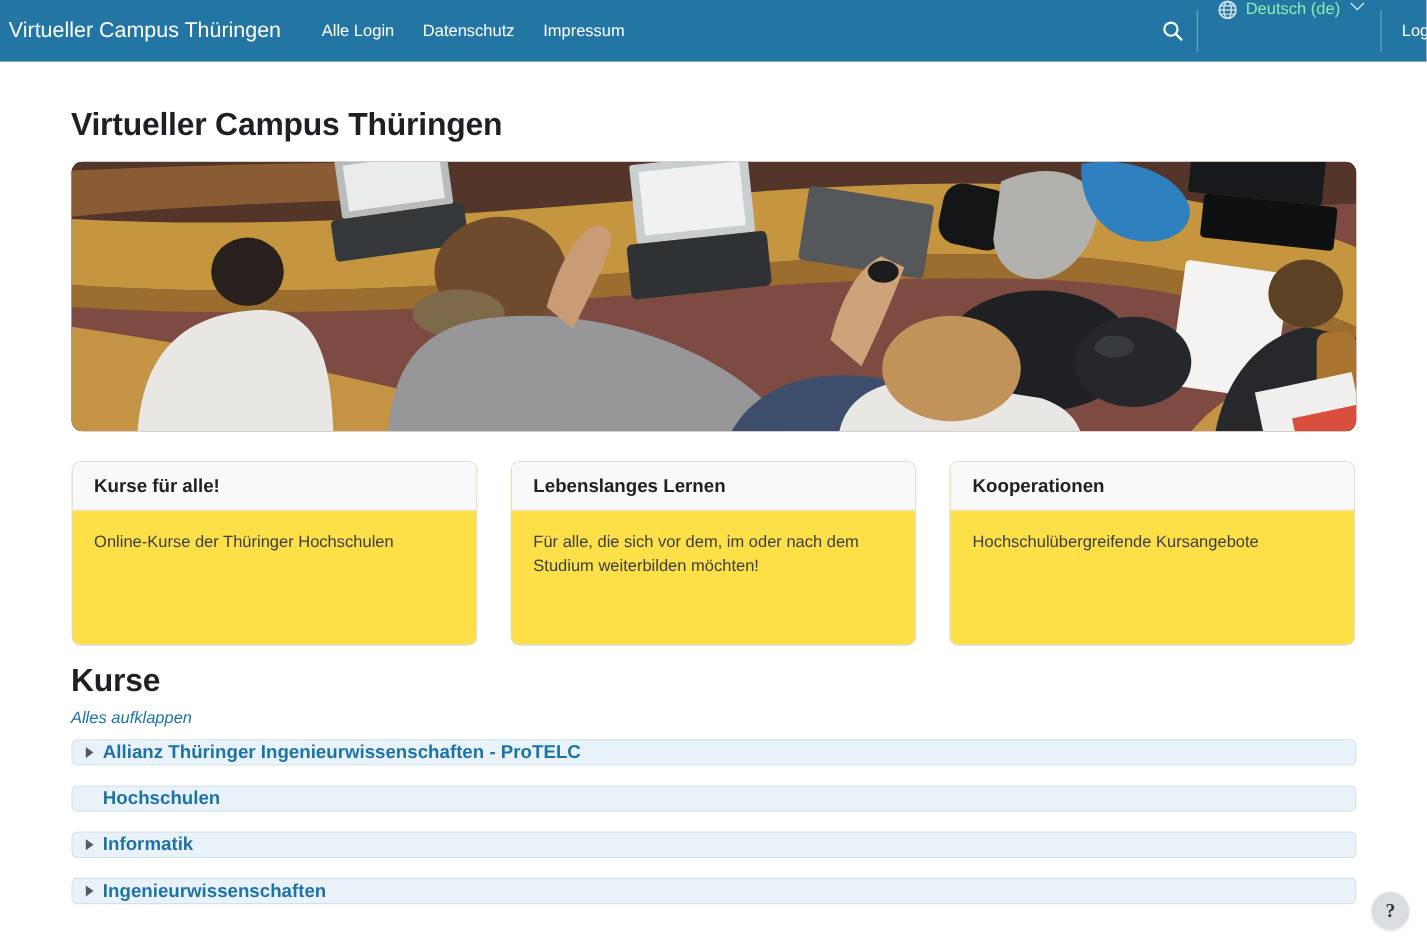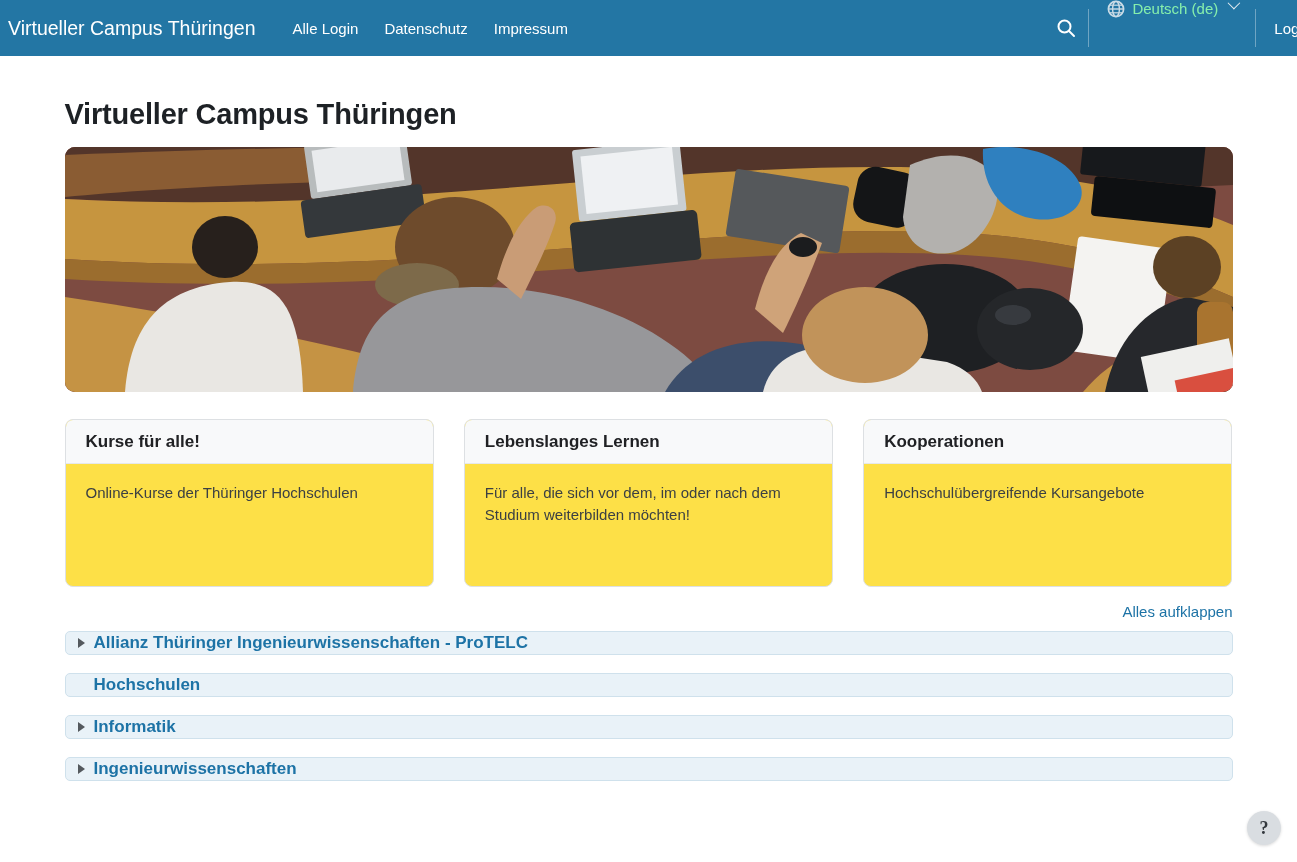--- a/index.html
+++ b/index.html
@@ -40,21 +40,21 @@
   .hero{height:245px;border-radius:10px;overflow:hidden;margin-bottom:27px;background:#7d4b41;}
   .hero svg{display:block;width:100%;height:100%;}
   
   .cards{display:flex;gap:30px;margin-bottom:16px;}
   .card{flex:1;height:168px;border:1px solid var(--card-border);border-radius:8px;background:#fde047;overflow:hidden;}
   .card-header{background:var(--card-header-bg);border-bottom:1px solid #e6e9eb;padding:12px 20px 11px;
     font-size:17px;font-weight:700;color:#202124;}
   .card-body{padding:18px 20px;font-size:15px;line-height:1.47;color:var(--body-text);}
   
   h2.courses-heading{margin-top:16px;font-size:29px;font-weight:700;color:var(--heading);letter-spacing:-.2px;}
-  .expand-row{text-align:right;margin:8px 0 10px;}
+  .expand-row{text-align:left;margin:8px 0 10px;font-style:italic;}
   .expand-link{font-size:15px;color:var(--link);text-decoration:none;cursor:pointer;}
   .category{height:24px;display:flex;align-items:center;gap:9px;padding:0 12px;margin-bottom:18px;
     background:var(--accordion-bg);border:1px solid var(--accordion-border);border-radius:5px;cursor:pointer;}
   .cat-arrow{width:0;height:0;border-left:7px solid #54595e;border-top:5px solid transparent;
     border-bottom:5px solid transparent;flex:0 0 auto;}
   .cat-label{font-size:17px;font-weight:700;color:var(--link);text-decoration:none;cursor:pointer;}
   
   .help-btn{position:fixed;right:16px;bottom:17px;width:34px;height:34px;border-radius:50%;
     background:var(--help-bg);border:none;color:#33383d;font-size:18px;font-weight:700;
     font-family:"Liberation Serif","DejaVu Serif",serif;display:flex;align-items:center;justify-content:center;
@@ -171,20 +171,21 @@
         <div class="card-body">Für alle, die sich vor dem, im oder nach dem Studium weiterbilden möchten!</div>
       </div>
 
       <div class="card">
         <div class="card-header">Kooperationen</div>
         <div class="card-body">Hochschulübergreifende Kursangebote</div>
       </div>
 
   </div>
 
+  <h2 class="courses-heading">Kurse</h2>
 
   <div class="expand-row">
     <a class="expand-link">Alles aufklappen</a>
   </div>
 
   <div class="categories">
 
       <div class="category">
         <span class="cat-arrow"></span>
         <a class="cat-label">Allianz Thüringer Ingenieurwissenschaften - ProTELC</a>

